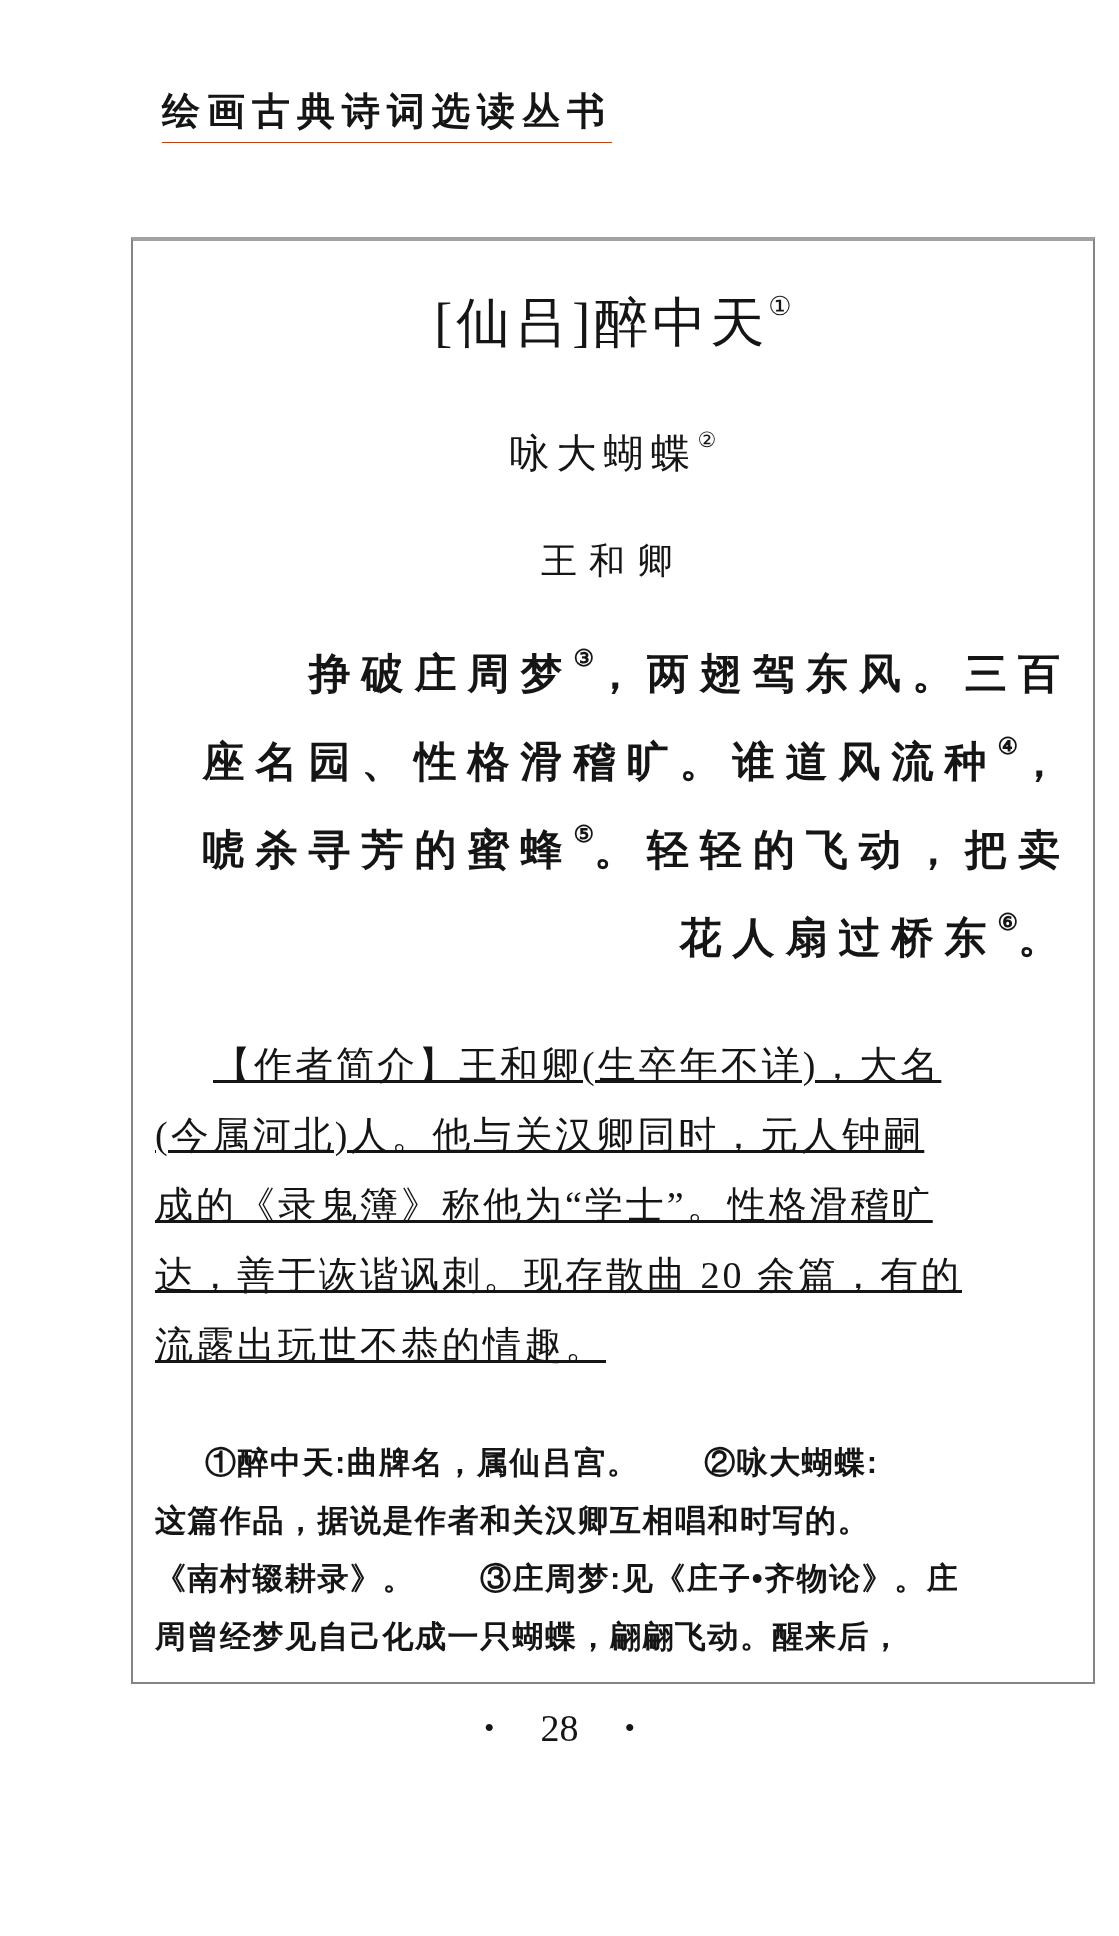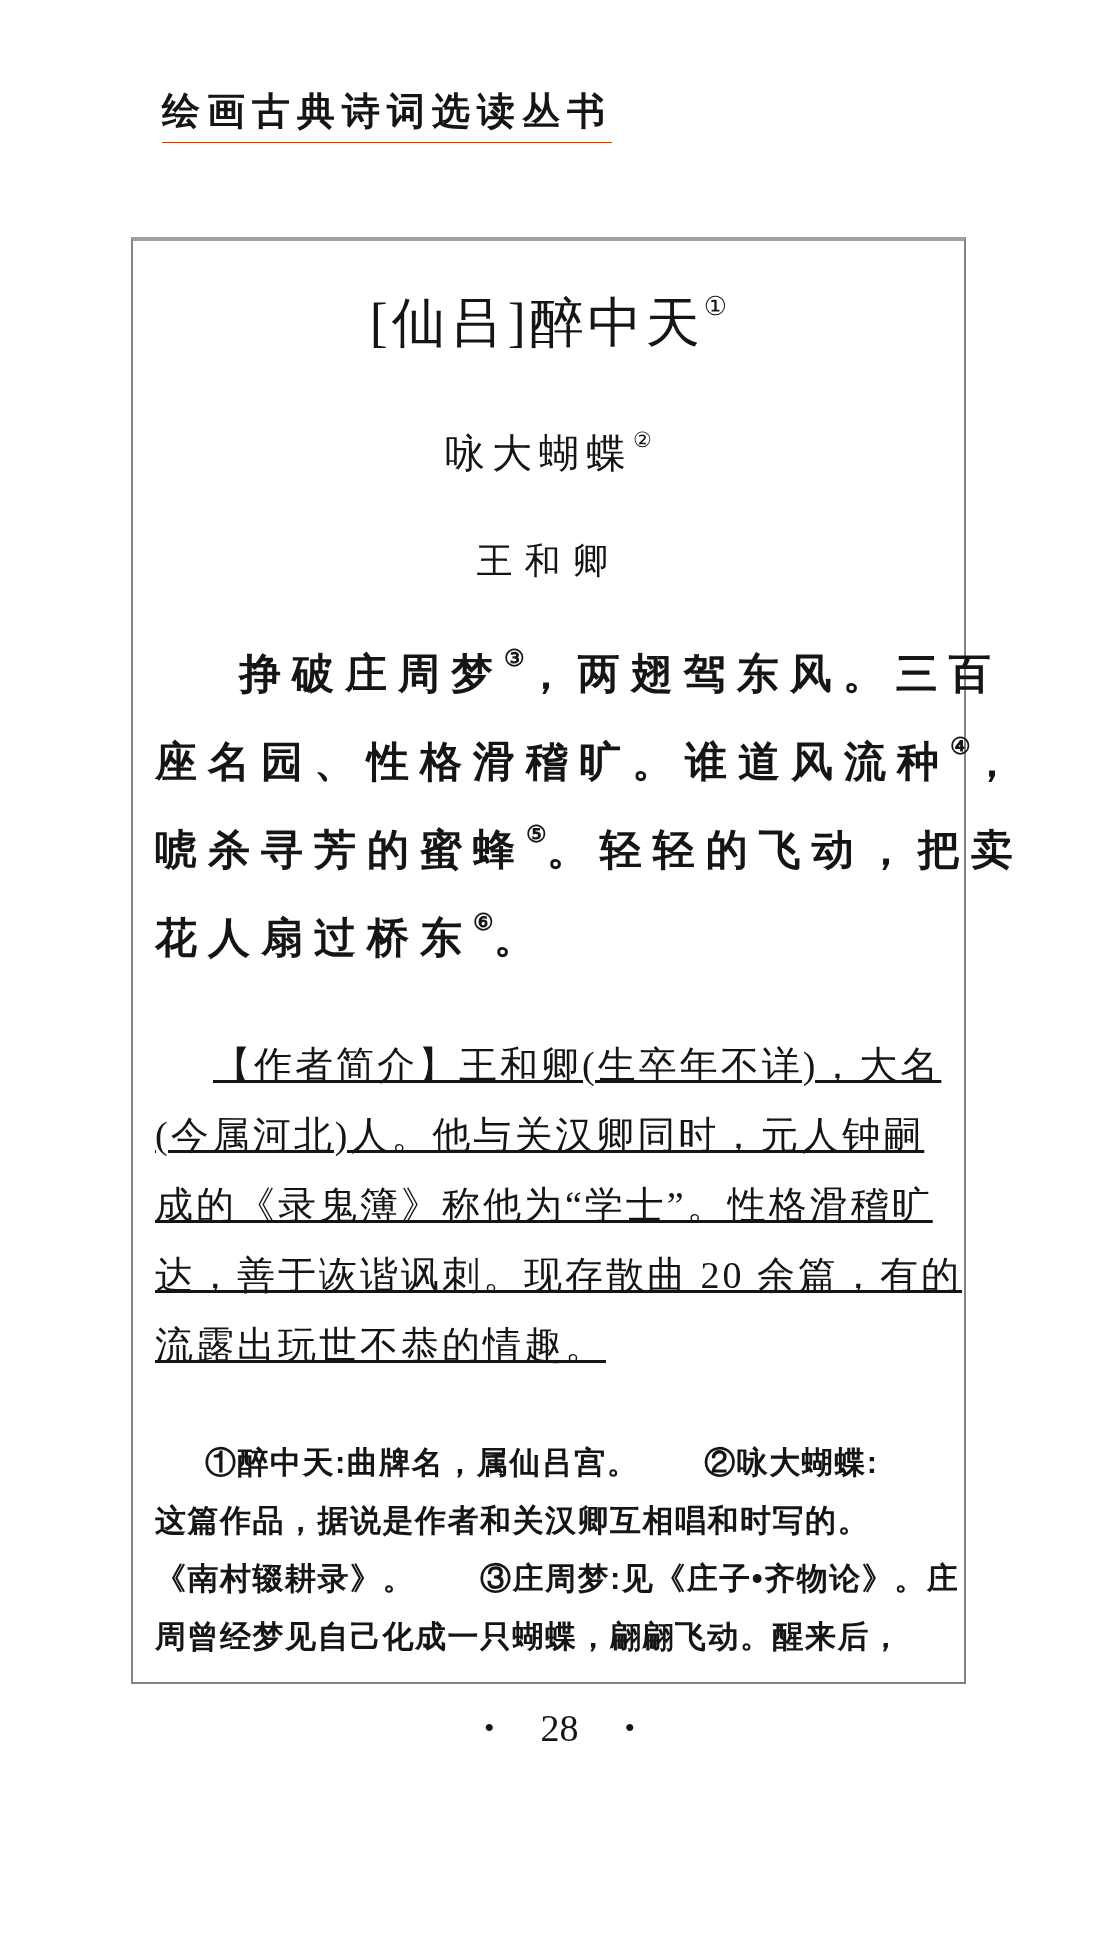--- a/index.html
+++ b/index.html
@@ -20,21 +20,21 @@
     font-size: 38px;
     font-weight: bold;
     letter-spacing: 7px;
     padding-bottom: 5px;
     border-bottom: 1px solid #c2410c;
     white-space: nowrap;
   }
 
   
   .content-box {
-    width: 835px;
+    width: 964px;
     margin: 94px 0 0 131px;
     border: 2px solid #848484;
     border-top: 4px solid #a2a2a2;
     padding: 50px 22px 16px 22px;
     background: #fff;
   }
 
   .poem-title {
     text-align: center;
     font-size: 54px;
@@ -67,20 +67,21 @@
     top: -0.28em;
     letter-spacing: 0;
   }
 
   .verse {
     margin-top: 40px;
     font-weight: bold;
     font-size: 42px;
     line-height: 80px;
     letter-spacing: 11px;
+    text-align: right;
   }
   .verse .note-ref { font-size: 23px; }
   .verse-line { white-space: nowrap; }
   .verse-line.indent { text-indent: 84px; }
 
   .author-intro {
     margin-top: 52px;
     font-size: 38px;
     line-height: 70px;
     letter-spacing: 3px;

